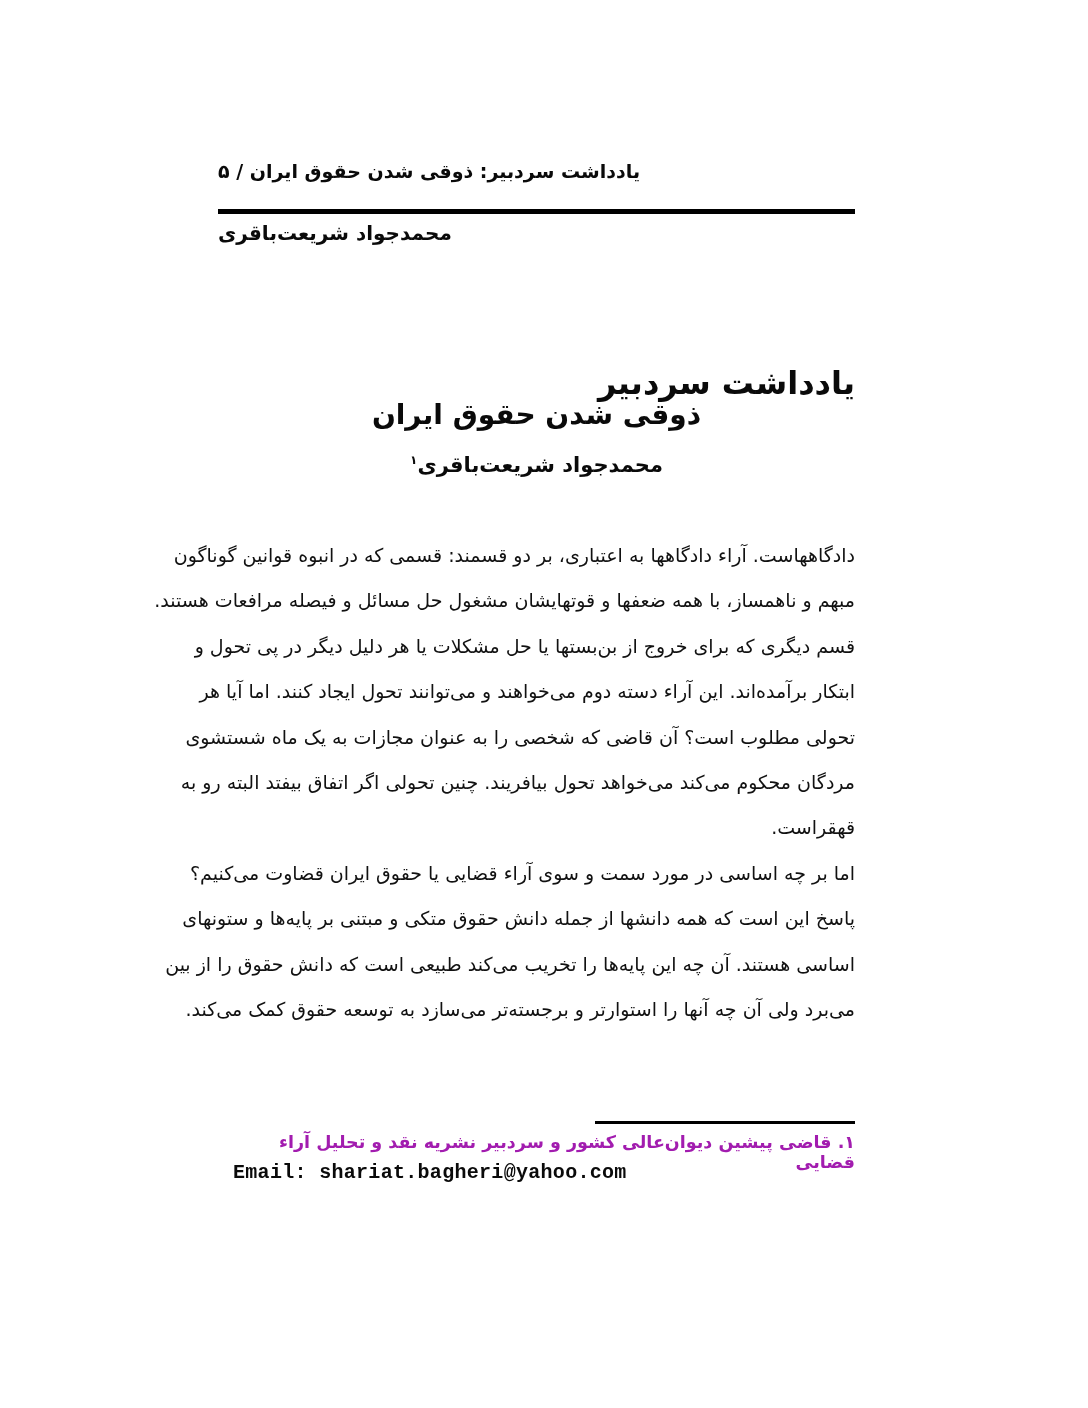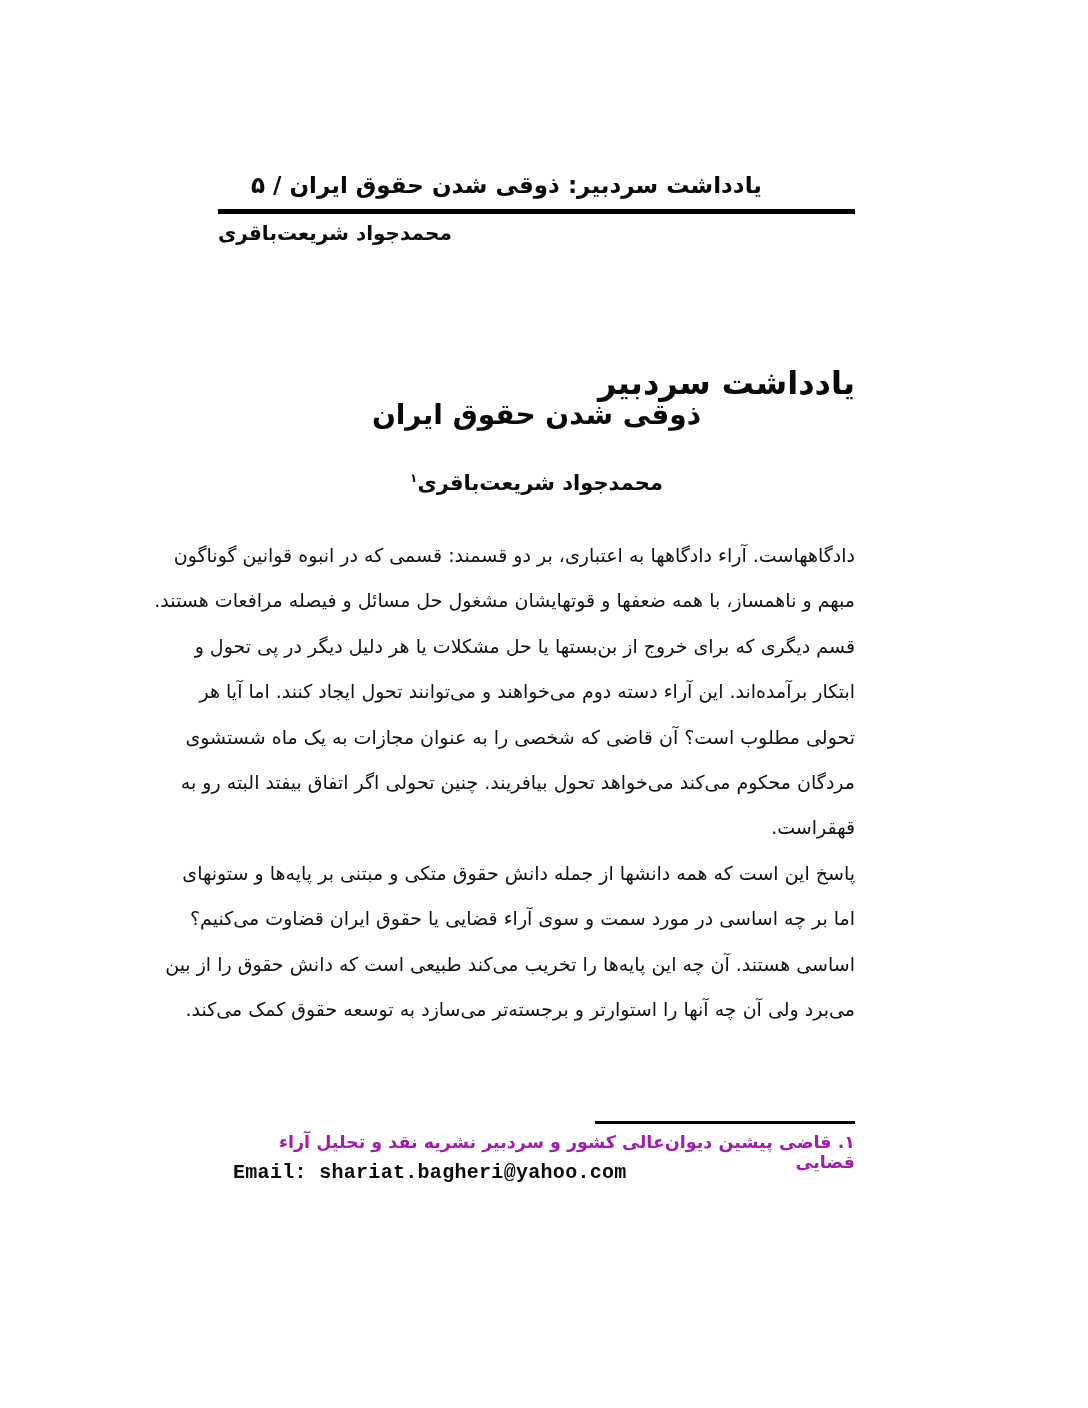--- a/index.html
+++ b/index.html
@@ -12,26 +12,25 @@
     position:relative;
     width:1088px;height:1408px;
     background:#ffffff;
     color:#0a0a0a;
     overflow:hidden;
   }
   .abs{position:absolute;left:218px;width:637px;}
   .rtl{direction:rtl;}
 
   .running-title{
-    top:172px;
-    font-size:23px;font-weight:bold;
+    top:160px;
+    font-size:19px;font-weight:bold;
     text-align:left;            
     letter-spacing:.2px;
     white-space:nowrap;
-    margin-left:33px;
   }
   .head-rule{
     top:209px;height:4.5px;background:#000;
   }
   .running-author{
     top:221px;
     font-size:20px;font-weight:bold;
     text-align:left;
     white-space:nowrap;
   }
@@ -40,21 +39,21 @@
     top:364px;
     font-size:32px;font-weight:bold;
     text-align:right;
   }
   .doc-title{
     top:398px;
     font-size:28px;font-weight:bold;
     text-align:center;
   }
   .doc-author{
-    top:471px;
+    top:453px;
     font-size:21px;font-weight:bold;
     text-align:center;
   }
   .doc-author sup{font-size:12px;line-height:0;}
 
   .bodytext{
     top:533px;
     font-size:19px;
     color:#111;
   }
@@ -107,22 +106,22 @@
   </div>
 
   <div class="abs rtl bodytext">
     <div class="bodyline">دادگاههاست. آراء دادگاهها به اعتباری، بر دو قسمند: قسمی که در انبوه قوانین گوناگون</div>
     <div class="bodyline">مبهم و ناهمساز، با همه ضعفها و قوتهایشان مشغول حل مسائل و فیصله مرافعات هستند.</div>
     <div class="bodyline">قسم دیگری که برای خروج از بن‌بستها یا حل مشکلات یا هر دلیل دیگر در پی تحول و</div>
     <div class="bodyline">ابتکار برآمده‌اند. این آراء دسته دوم می‌خواهند و می‌توانند تحول ایجاد کنند. اما آیا هر</div>
     <div class="bodyline">تحولی مطلوب است؟ آن قاضی که شخصی را به عنوان مجازات به یک ماه شستشوی</div>
     <div class="bodyline">مردگان محکوم می‌کند می‌خواهد تحول بیافریند. چنین تحولی اگر اتفاق بیفتد البته رو به</div>
     <div class="bodyline short">قهقراست.</div>
+    <div class="bodyline">اما بر چه اساسی در مورد سمت و سوی آراء قضایی یا حقوق ایران قضاوت می‌کنیم؟</div>
     <div class="bodyline">پاسخ این است که همه دانشها از جمله دانش حقوق متکی و مبتنی بر پایه‌ها و ستونهای</div>
-    <div class="bodyline">اما بر چه اساسی در مورد سمت و سوی آراء قضایی یا حقوق ایران قضاوت می‌کنیم؟</div>
     <div class="bodyline">اساسی هستند. آن چه این پایه‌ها را تخریب می‌کند طبیعی است که دانش حقوق را از بین</div>
     <div class="bodyline">می‌برد ولی آن چه آنها را استوارتر و برجسته‌تر می‌سازد به توسعه حقوق کمک می‌کند.</div>
   </div>
 
   <div class="fn-rule" style="position:absolute;"></div>
 
   <div class="abs rtl fn-text">۱. قاضی پیشین دیوان‌عالی کشور و سردبیر نشریه نقد و تحلیل آراء قضایی</div>
 
   <div class="email-line" style="position:absolute;">
     <span>Email:</span>

